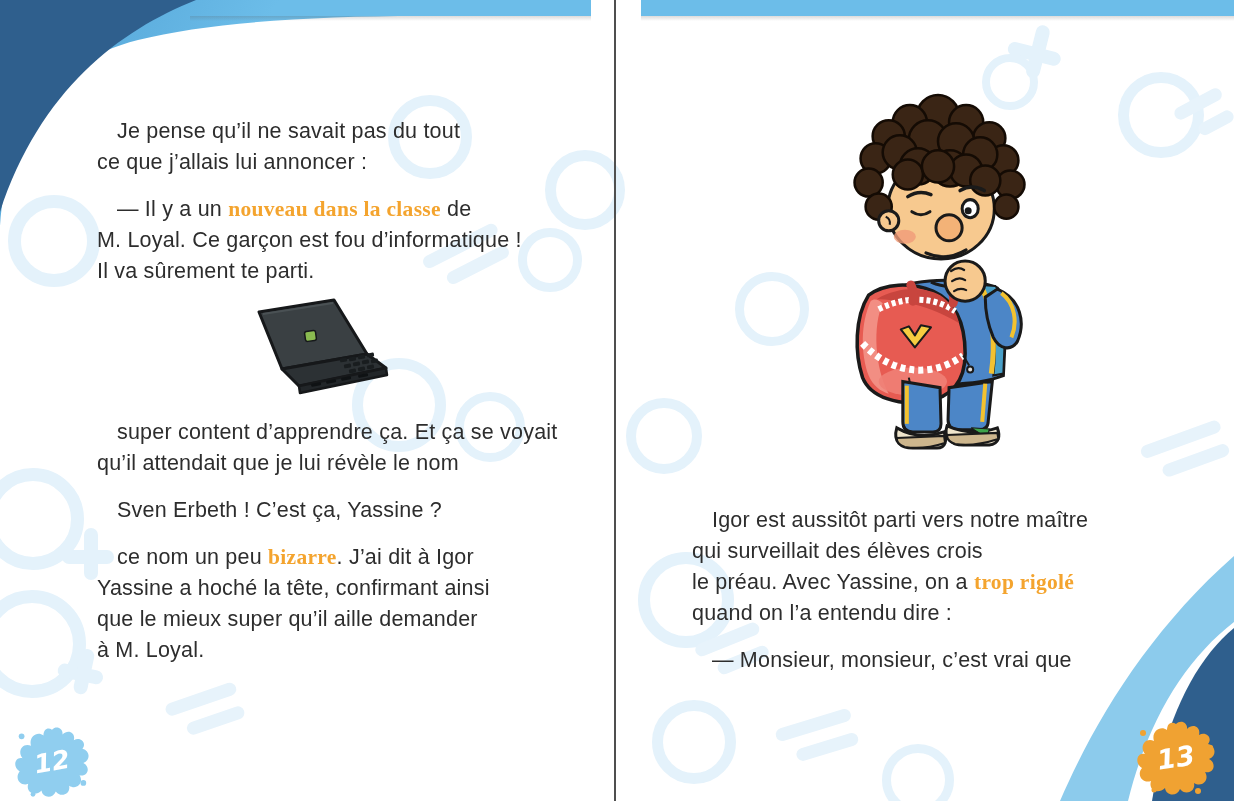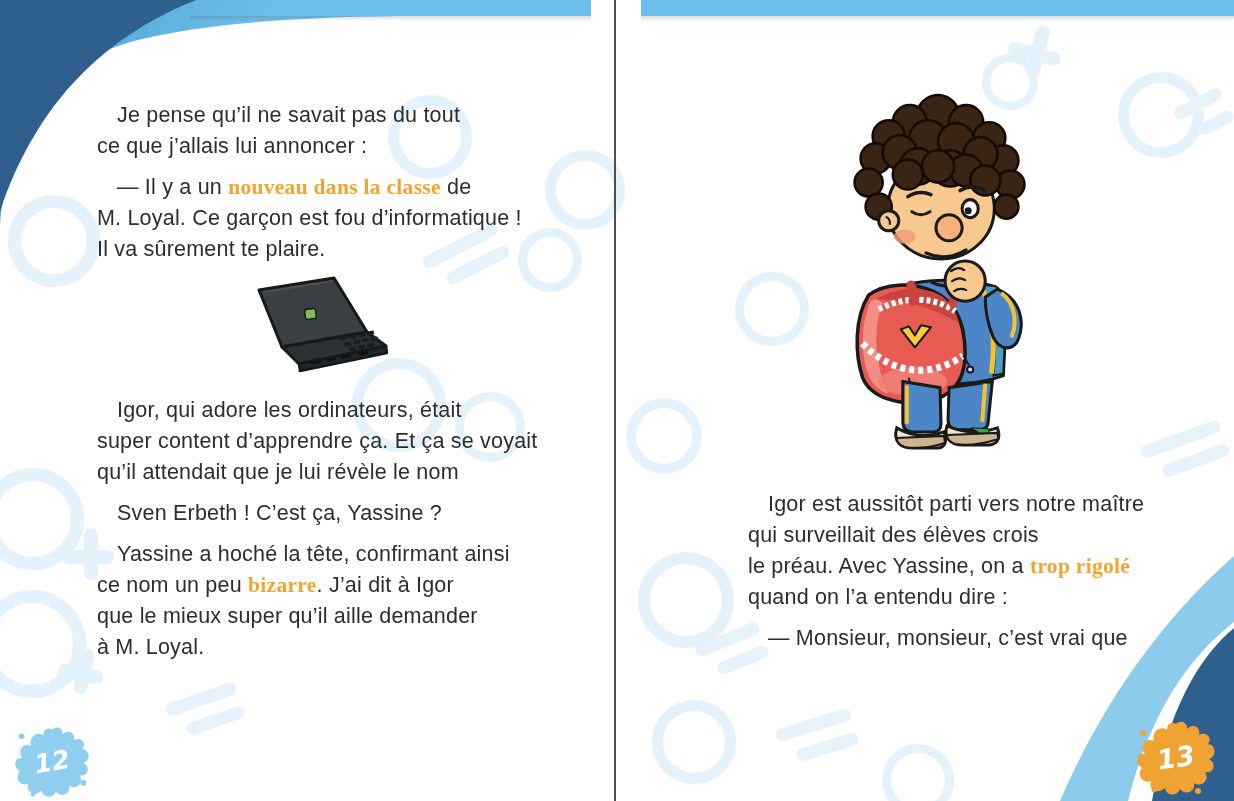--- a/index.html
+++ b/index.html
@@ -21,22 +21,22 @@
   .bar-shadow{position:absolute;top:16px;height:5px;z-index:3;
               background:linear-gradient(rgba(90,90,90,.22),rgba(90,90,90,0));}
   .bar-shadow.l{left:190px;width:401px;}
   .bar-shadow.r{left:641px;width:593px;}
 
   .divider{position:absolute;left:614px;top:0;width:2px;height:801px;background:#4F4F4F;z-index:4;}
 
   
   .textblock{position:absolute;z-index:2;color:#2D2D2D;font-size:21.5px;line-height:31px;letter-spacing:.2px;}
   .tb-left{left:97px;top:100px;width:478px;}
-  .tb-right{left:748px;top:489px;width:460px;}
-  .para{margin:0 0 10px 0;}
+  .tb-right{left:692px;top:489px;width:460px;}
+  .para{margin:16px 0 10px 0;}
   .para .line:first-child{text-indent:20px;}
   .hl{color:#F4A42E;font-weight:bold;font-family:Liberation Serif, serif;letter-spacing:.3px;}
 
   
   svg.laptop{display:block;margin:4px 0 22px 140px;}
   svg.boy{position:absolute;left:812px;top:84px;z-index:2;}
 
   
   svg.splat{position:absolute;z-index:5;}
   .splat-left{left:14px;top:724px;}
@@ -121,21 +121,21 @@
 
   <div>
     <div class="textblock tb-left">
       <div class="para">
           <div class="line"><span>Je pense qu’il ne savait pas du tout</span></div>
           <div class="line"><span>ce que j’allais lui annoncer&nbsp;:</span></div>
         </div>
       <div class="para">
           <div class="line"><span>— Il y a un </span><span class="hl">nouveau dans la classe</span><span> de</span></div>
           <div class="line"><span>M.&nbsp;Loyal. Ce garçon est fou d’informatique&nbsp;!</span></div>
-          <div class="line"><span>Il va sûrement te plaire.</span></div>
+          <div class="line"><span>Il va sûrement te parti.</span></div>
         </div>
 
       <svg class="laptop" width="155" height="98" viewBox="0 0 155 98">
         <path d="M22 15 L97 3 L130 57 L45 72 Z" fill="#3A4043" stroke="#16181A" stroke-width="3" stroke-linejoin="round"></path>
         <path d="M26 17 L96 6" stroke="#4A5154" stroke-width="2" fill="none"></path>
         <rect x="68" y="34" width="11" height="10" rx="2" fill="#8ABB50" stroke="#16181A" stroke-width="1.5" transform="rotate(-8 73 39)"></rect>
         <path d="M45 72 L130 57 L149 71 L62 89 Z" fill="#2C3134" stroke="#16181A" stroke-width="3" stroke-linejoin="round"></path>
         <g fill="#191D1F">
           <rect x="103" y="61" width="7" height="4" rx="1" transform="rotate(-10 106 63)"></rect>
           <rect x="112" y="60" width="7" height="4" rx="1" transform="rotate(-10 115 62)"></rect>
@@ -152,30 +152,29 @@
         <path d="M62 89 L149 71 L150 78 L63 96 Z" fill="#222629" stroke="#16181A" stroke-width="2.5" stroke-linejoin="round"></path>
         <g fill="#0F1214">
           <rect x="74" y="86" width="10" height="3" rx="1" transform="rotate(-11 79 87)"></rect>
           <rect x="89" y="83" width="10" height="3" rx="1" transform="rotate(-11 94 84)"></rect>
           <rect x="104" y="80" width="10" height="3" rx="1" transform="rotate(-11 109 81)"></rect>
           <rect x="121" y="77" width="10" height="3" rx="1" transform="rotate(-11 126 78)"></rect>
         </g>
       </svg>
 
       <div class="para">
-          <div class="line"><span>Igor, qui adore les ordinateurs, était</span></div>
           <div class="line"><span>super content d’apprendre ça. Et ça se voyait</span></div>
           <div class="line"><span>qu’il attendait que je lui révèle le nom</span></div>
         </div>
       <div class="para">
           <div class="line"><span>Sven Erbeth&nbsp;! C’est ça, Yassine&nbsp;?</span></div>
         </div>
       <div class="para">
+          <div class="line"><span>ce nom un peu </span><span class="hl">bizarre</span><span>. J’ai dit à Igor</span></div>
           <div class="line"><span>Yassine a hoché la tête, confirmant ainsi</span></div>
-          <div class="line"><span>ce nom un peu </span><span class="hl">bizarre</span><span>. J’ai dit à Igor</span></div>
           <div class="line"><span>que le mieux super qu’il aille demander</span></div>
           <div class="line"><span>à M.&nbsp;Loyal.</span></div>
         </div>
     </div>
 
     <svg class="splat splat-left" width="76" height="76" viewBox="0 0 80 80">
       <path fill="#90CEEF" d="M40 6 C45 1 52 5 51 11 C57 5 65 9 63 17 C70 13 77 20 72 26 C80 28 81 38 73 41 C81 45 78 56 69 54 C74 62 66 70 58 65 C60 74 49 78 44 71 C41 79 30 78 29 70 C22 77 12 72 15 63 C7 66 0 57 6 50 C-2 45 1 34 9 36 C3 29 9 19 18 23 C15 14 24 7 31 12 C31 5 36 3 40 6 Z"></path>
       <circle cx="8" cy="13" r="3" fill="#90CEEF"></circle>
       <circle cx="73" cy="62" r="3" fill="#90CEEF"></circle>
       <circle cx="20" cy="74" r="2.5" fill="#90CEEF"></circle>

